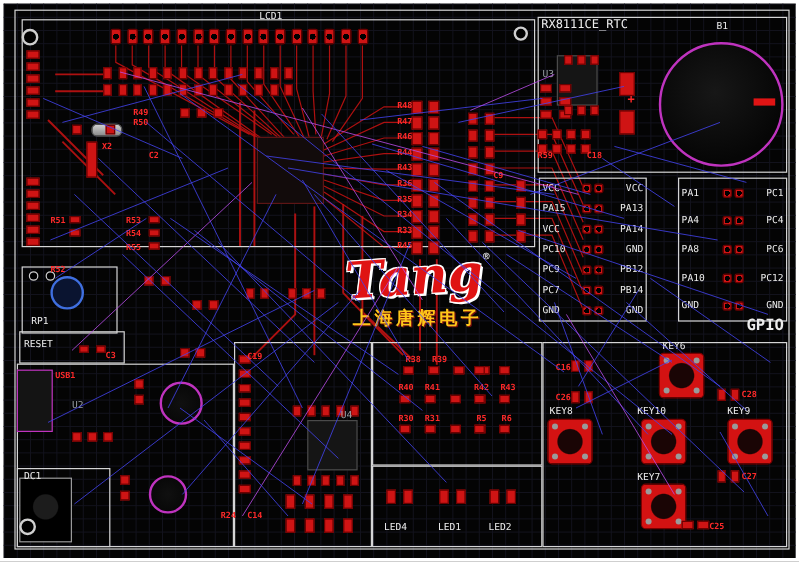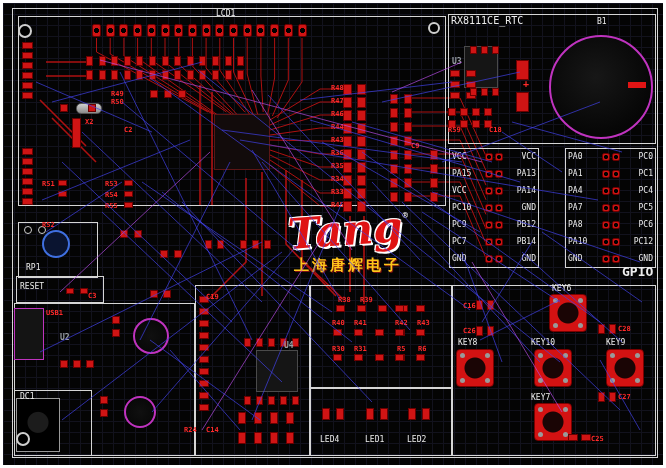--- a/index.html
+++ b/index.html
@@ -6,21 +6,21 @@
   #frame{position:relative;width:666px;height:468px;background:#ffffff;overflow:hidden;
          font-family:"DejaVu Sans Mono",monospace;}
   #board-bg{position:absolute;left:3px;top:3px;width:660px;height:462px;background-color:#040404;
     background-image:linear-gradient(#12121d 1px,transparent 1px),linear-gradient(90deg,#12121d 1px,transparent 1px);
     background-size:11px 11px;z-index:0;}
   .outl{position:absolute;border:1px solid #d5d5d5;box-sizing:border-box;z-index:2;background:transparent;}
   .pad{position:absolute;background:#cf1414;border:1px solid #6b0000;box-sizing:border-box;z-index:3;}
   .pad.ph{background:radial-gradient(circle,#000 0 2.4px,#cf1414 2.6px);border-radius:2px;}
   .lbl{position:absolute;z-index:6;line-height:1;font-size:7px;color:#ff2a2a;font-weight:bold;white-space:nowrap;}
   .lbl.w{color:#ededed;font-size:8px;font-weight:normal;}
-  .lbl.g{color:#9aa0a6;font-size:8px;font-weight:bold;text-align:center;}
+  .lbl.g{color:#9aa0a6;font-size:8px;font-weight:normal;text-align:center;}
   .lbl.md{font-size:10px;}
   .lbl.lg{font-size:13px;font-weight:bold;}
   .cmp{position:absolute;box-sizing:border-box;z-index:2;}
   .circ{border-radius:50%;}
   .key{position:absolute;width:36px;height:36px;z-index:3;border-radius:4px;border:1px solid #7a0000;
        background:radial-gradient(circle at 50% 50%,#1a0505 0 10px,#d31212 11px);}
   .key:after{content:"";position:absolute;width:5px;height:5px;border-radius:50%;background:#9a9a9a;
        left:3px;top:3px;box-shadow:25px 0 0 #9a9a9a,0 25px 0 #9a9a9a,25px 25px 0 #9a9a9a;}
   .hole{position:absolute;border-radius:50%;border:2px solid #cfcfcf;background:#000;z-index:3;box-sizing:border-box;}
   .pinblock{position:absolute;border:1px solid #d5d5d5;box-sizing:border-box;z-index:4;display:flex;flex-direction:column;}
@@ -513,50 +513,34 @@
         <span class="pinlbl">GND</span>
         <span class="pinpads">
           <span class="pinpad"></span>
           <span class="pinpad"></span>
         </span>
         <span class="pinlbl right">GND</span>
       </div>
     </div>
     <div class="pinblock" style="left: 565px; top: 148px; width: 91px; height: 120px;">
       <div class="pinrow">
-        <span class="pinlbl">PA0</span>
-        <span class="pinpads">
-          <span class="pinpad"></span>
-          <span class="pinpad"></span>
-        </span>
-        <span class="pinlbl right">PC0</span>
-      </div>
-      <div class="pinrow">
         <span class="pinlbl">PA1</span>
         <span class="pinpads">
           <span class="pinpad"></span>
           <span class="pinpad"></span>
         </span>
         <span class="pinlbl right">PC1</span>
       </div>
       <div class="pinrow">
         <span class="pinlbl">PA4</span>
         <span class="pinpads">
           <span class="pinpad"></span>
           <span class="pinpad"></span>
         </span>
         <span class="pinlbl right">PC4</span>
-      </div>
-      <div class="pinrow">
-        <span class="pinlbl">PA7</span>
-        <span class="pinpads">
-          <span class="pinpad"></span>
-          <span class="pinpad"></span>
-        </span>
-        <span class="pinlbl right">PC5</span>
       </div>
       <div class="pinrow">
         <span class="pinlbl">PA8</span>
         <span class="pinpads">
           <span class="pinpad"></span>
           <span class="pinpad"></span>
         </span>
         <span class="pinlbl right">PC6</span>
       </div>
       <div class="pinrow">

